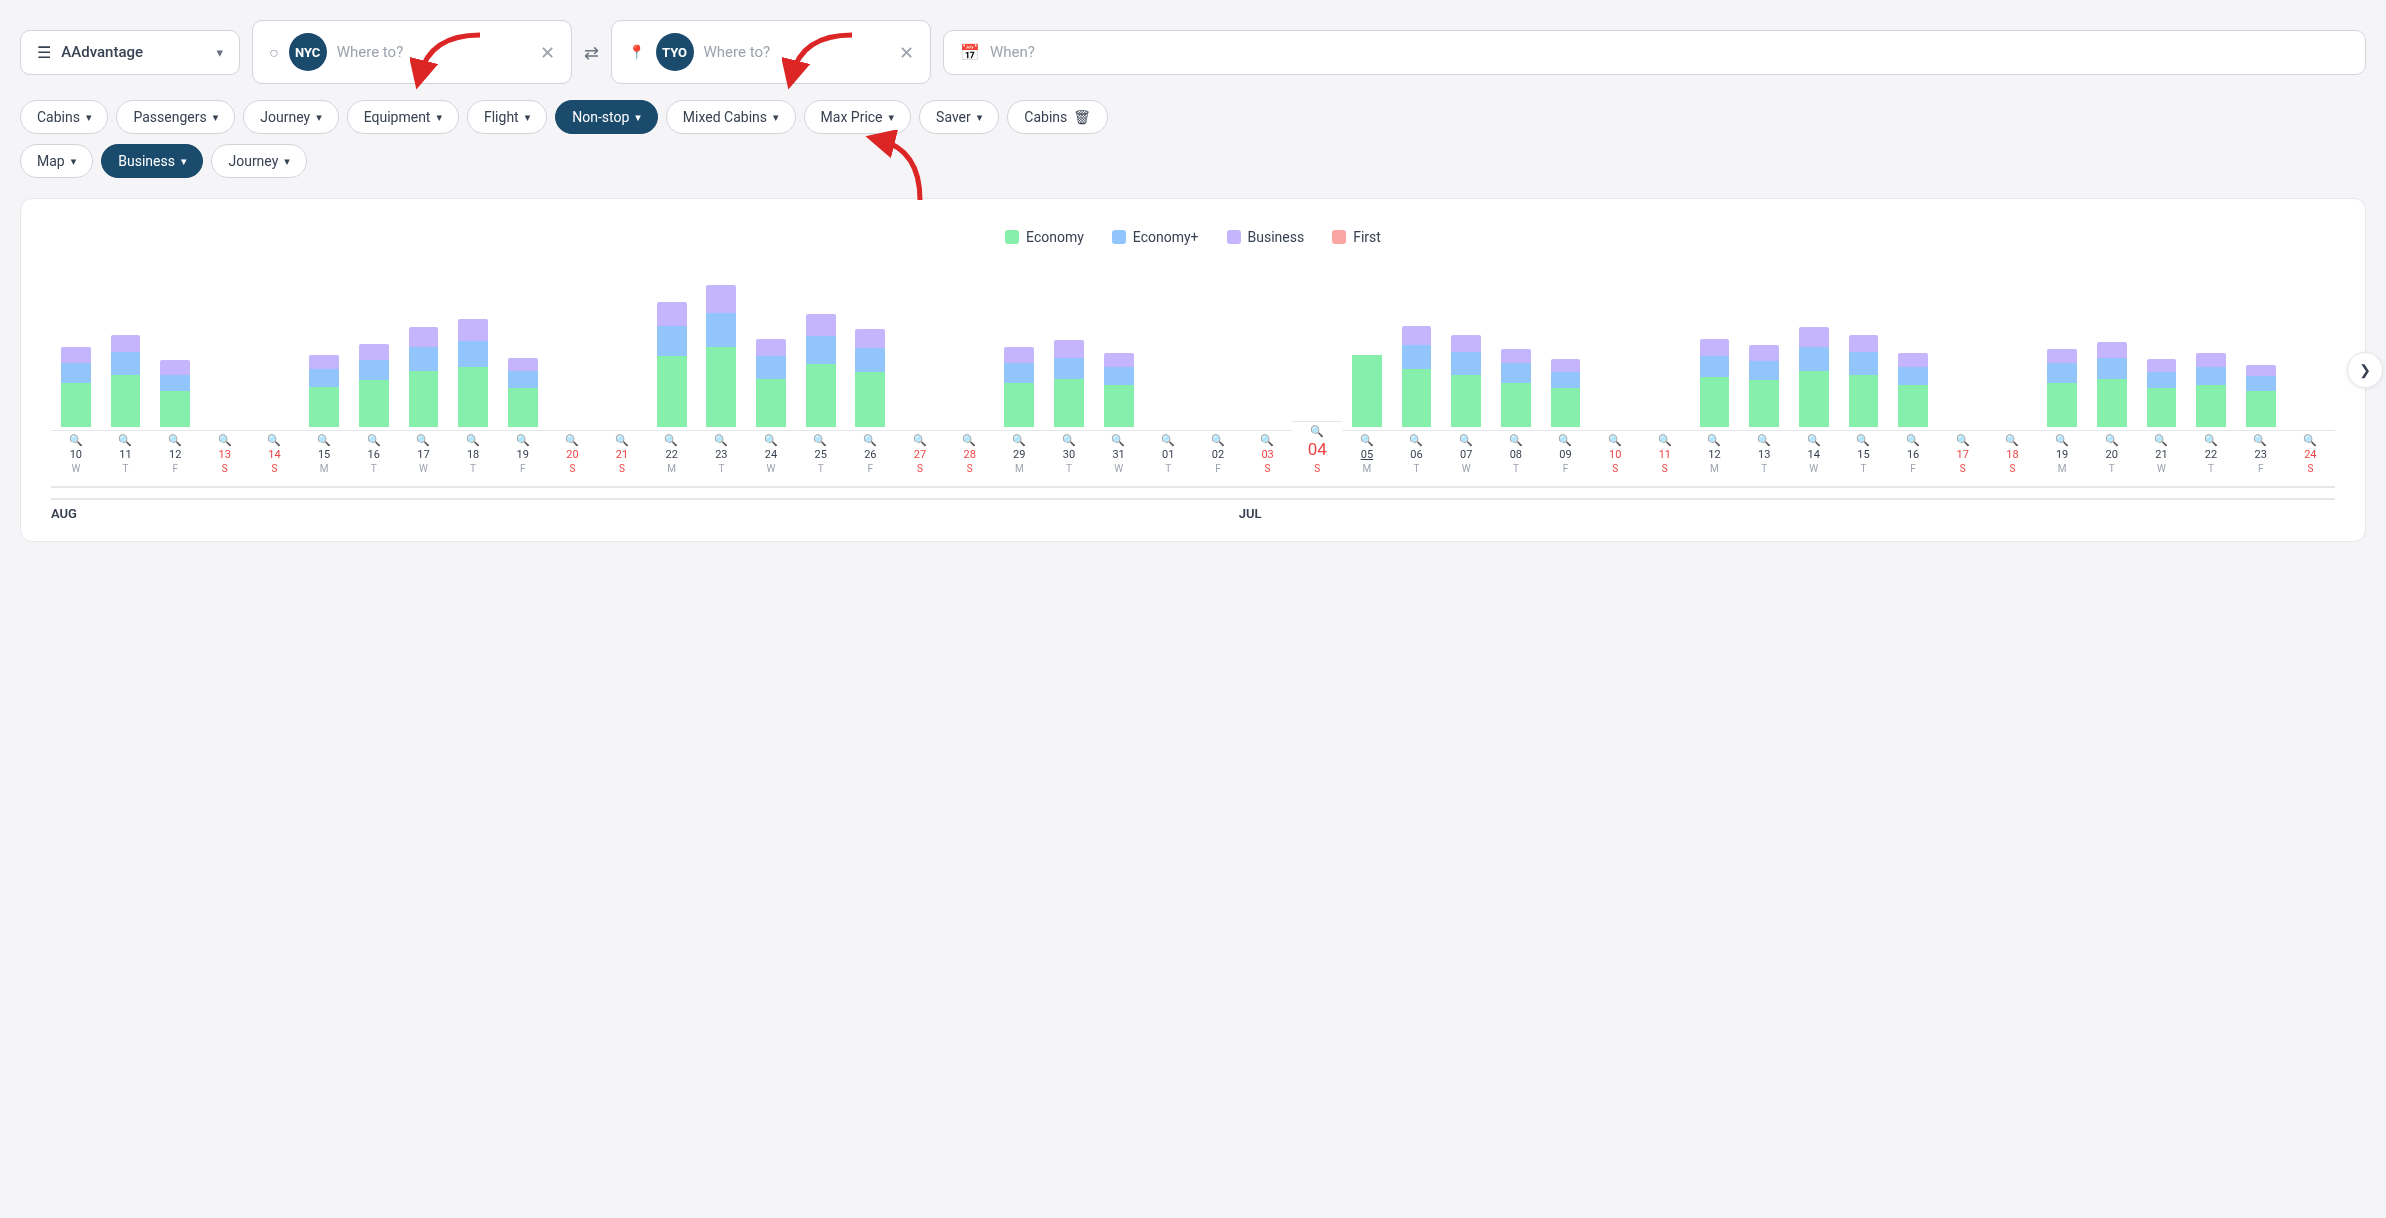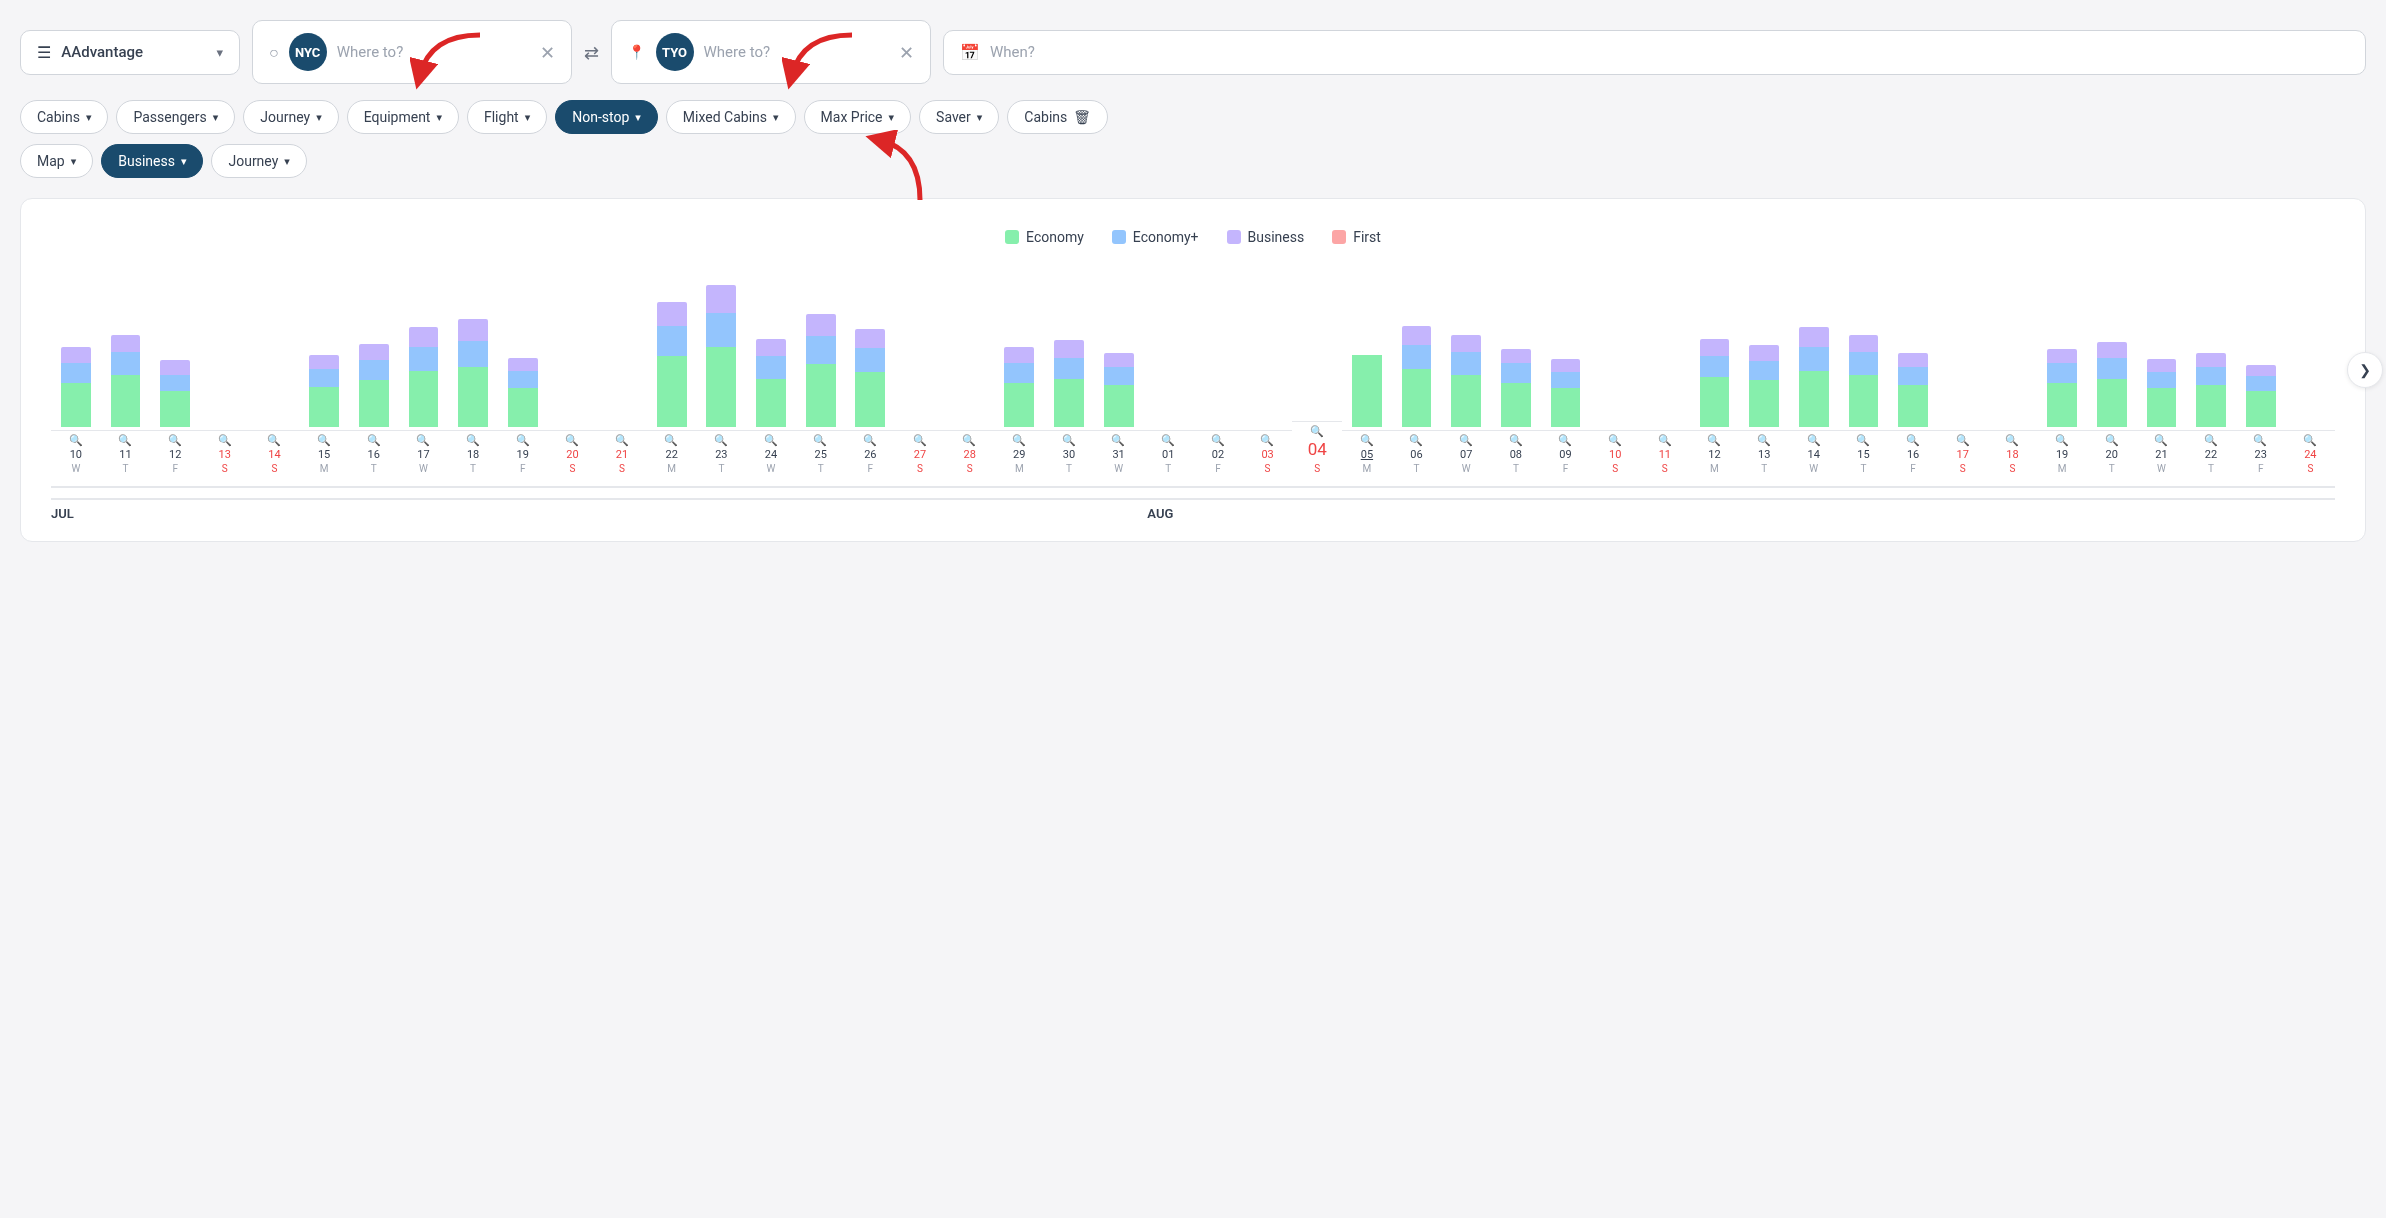--- a/index.html
+++ b/index.html
@@ -812,18 +812,18 @@
           </div>
           <div style="width: 100%; height: 1px; background: rgb(229, 231, 235); margin: 3px 0px;"></div>
           <div style="font-size: 11px; color: rgb(156, 163, 175); text-align: center;">🔍</div>
           <div style="font-size: 11px; text-align: center; color: rgb(239, 68, 68); line-height: 1.4;">24</div>
           <div style="font-size: 10px; text-align: center; color: rgb(239, 68, 68); line-height: 1.4;">S</div>
         </div>
       </div>
     </div>
 
   <div class="month-labels" id="month-labels-row">
-  <div style="flex: 0 0 48%; font-size: 13px; font-weight: 600; color: rgb(55, 65, 81); border-top: 2px solid rgb(229, 231, 235); padding-top: 6px; margin-top: 4px;">JUL</div>
-      <div style="flex: 1 1 0%; font-size: 13px; font-weight: 600; color: rgb(55, 65, 81); border-top: 2px solid rgb(229, 231, 235); padding-top: 6px; margin-top: 4px;">AUG</div>
+  <div style="flex: 1 1 0%; font-size: 13px; font-weight: 600; color: rgb(55, 65, 81); border-top: 2px solid rgb(229, 231, 235); padding-top: 6px; margin-top: 4px;">AUG</div>
+      <div style="flex: 0 0 48%; font-size: 13px; font-weight: 600; color: rgb(55, 65, 81); border-top: 2px solid rgb(229, 231, 235); padding-top: 6px; margin-top: 4px;">JUL</div>
     </div>
 
   <div class="next-btn">❯</div>
 </div>
 
 </body></html>

